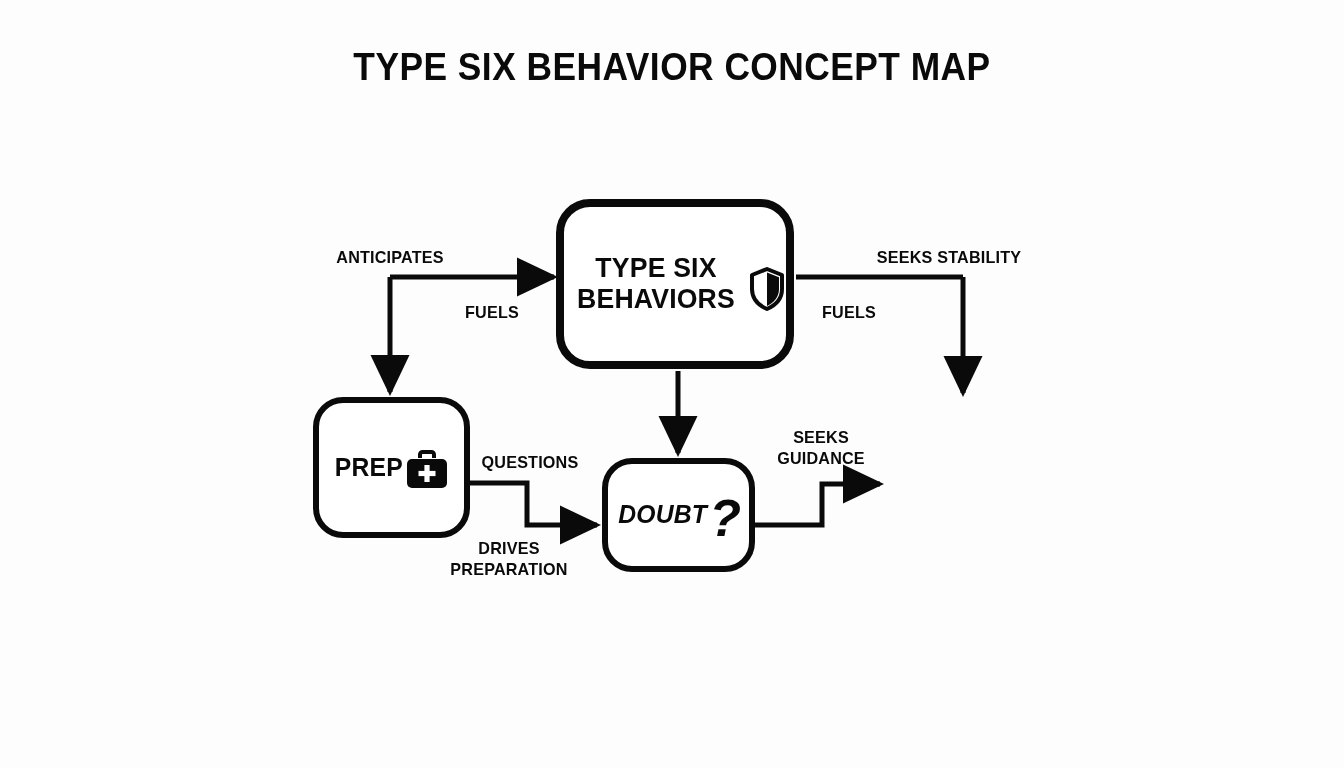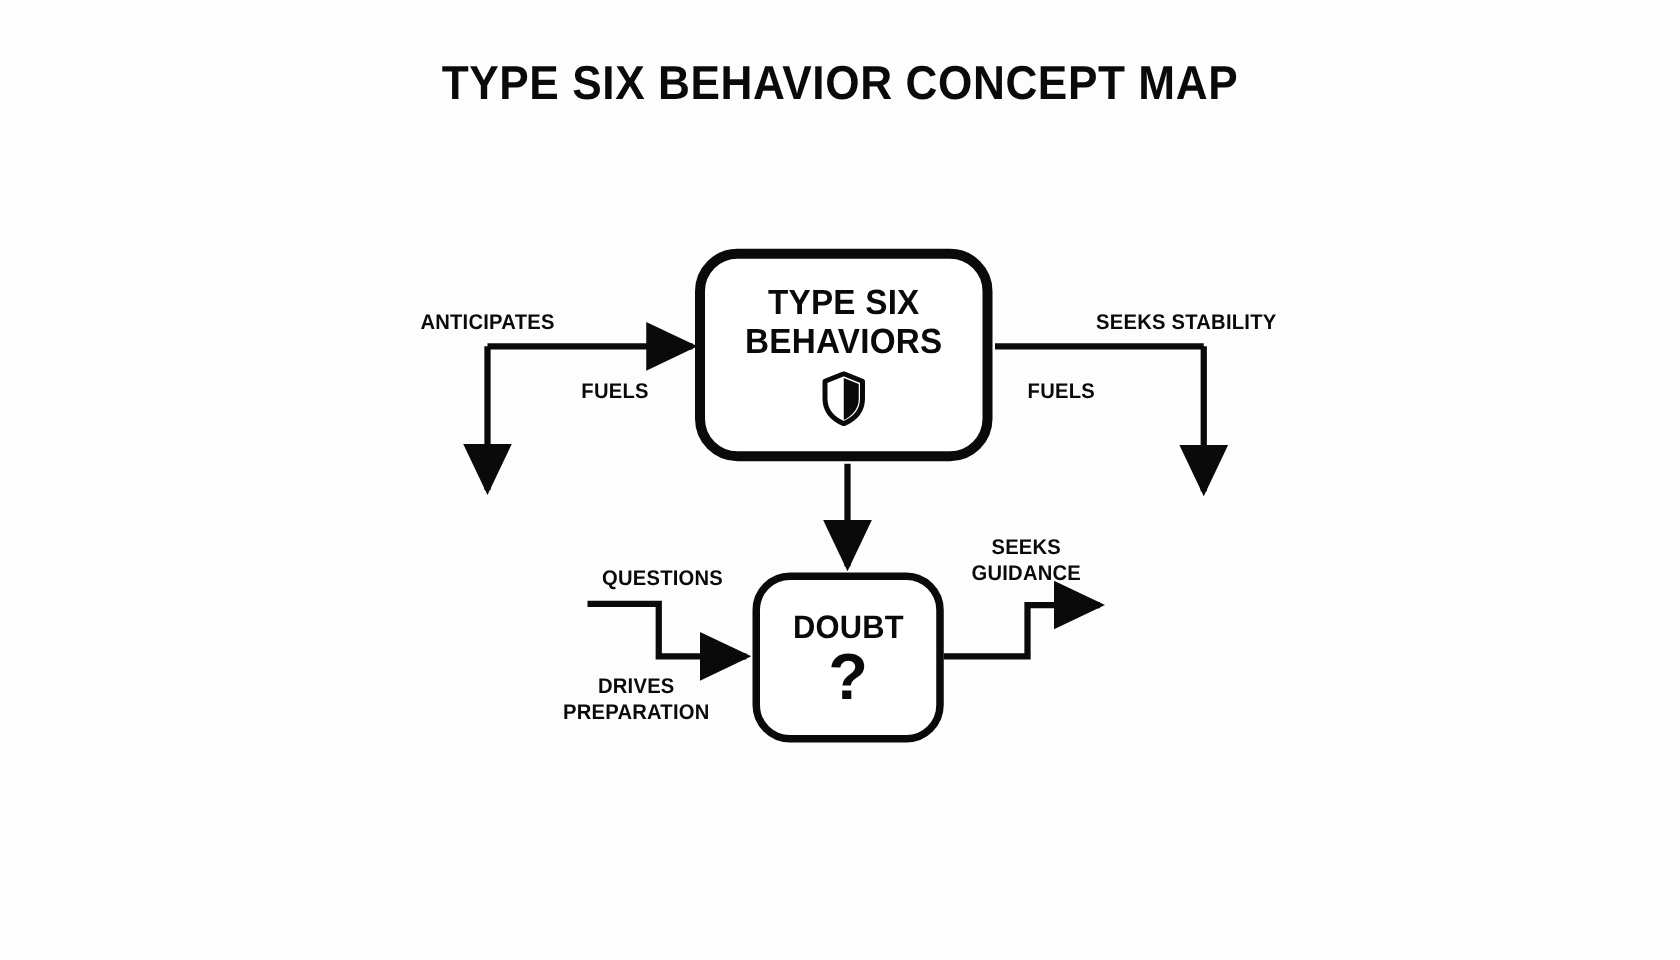--- a/index.html
+++ b/index.html
@@ -41,21 +41,21 @@
     height: 768px;
     pointer-events: none;
   }
   .node {
     position: absolute;
     box-sizing: border-box;
     background: #ffffff;
     border: 6px solid #0a0a0a;
     border-radius: 30px;
     display: flex;
-    flex-direction: column;
+    flex-direction: row;
     align-items: center;
     justify-content: center;
   }
   .node.central {
     border-width: 8px;
     border-radius: 34px;
   }
   .node-label {
     font-family: "Liberation Sans", sans-serif;
     font-weight: 700;
@@ -129,22 +129,33 @@
     <div class="node-label">TYPE SIX
 BEHAVIORS</div>
     <div class="node-icon">
       <svg width="38" height="44" viewBox="0 0 38 44" xmlns="http://www.w3.org/2000/svg">
         <path d="M19 2 L34 8 L34 22 C34 32 27 38.5 19 42 C11 38.5 4 32 4 22 L4 8 Z" fill="#ffffff" stroke="#0a0a0a" stroke-width="4" stroke-linejoin="round"></path>
         <path d="M19 5.4 L31 10.2 L31 22 C31 30.3 25.4 35.9 19 39 Z" fill="#0a0a0a"></path>
       </svg>
     </div>
   </div>
 
+  <div class="node" style="left:313px; top:397px; width:157px; height:141px;">
+    <div class="node-label">PREP</div>
+    <div class="node-icon">
+      <svg width="46" height="42" viewBox="0 0 46 42" xmlns="http://www.w3.org/2000/svg">
+        <path d="M16 8 L16 4.5 A2.5 2.5 0 0 1 18.5 2 L27.5 2 A2.5 2.5 0 0 1 30 4.5 L30 8" fill="none" stroke="#0a0a0a" stroke-width="4"></path>
+        <rect x="3" y="9" width="40" height="29" rx="5" fill="#0a0a0a"></rect>
+        <rect x="20.4" y="15" width="5.2" height="17" fill="#ffffff"></rect>
+        <rect x="14.5" y="20.9" width="17" height="5.2" fill="#ffffff"></rect>
+      </svg>
+    </div>
+  </div>
 
-  <div class="node" style="left:602px; top:458px; width:153px; height:136px;">
+  <div class="node" style="left:602px; top:458px; width:153px; height:114px;font-style:italic;">
     <div class="node-label">DOUBT</div>
     <div class="qmark">?</div>
   </div>
 
 
   <div class="edge-label" style="left:390px; top:248px;">ANTICIPATES</div>
   <div class="edge-label" style="left:492px; top:303px;">FUELS</div>
   <div class="edge-label" style="left:949px; top:248px;">SEEKS STABILITY</div>
   <div class="edge-label" style="left:849px; top:303px;">FUELS</div>
   <div class="edge-label" style="left:530px; top:453px;">QUESTIONS</div>

